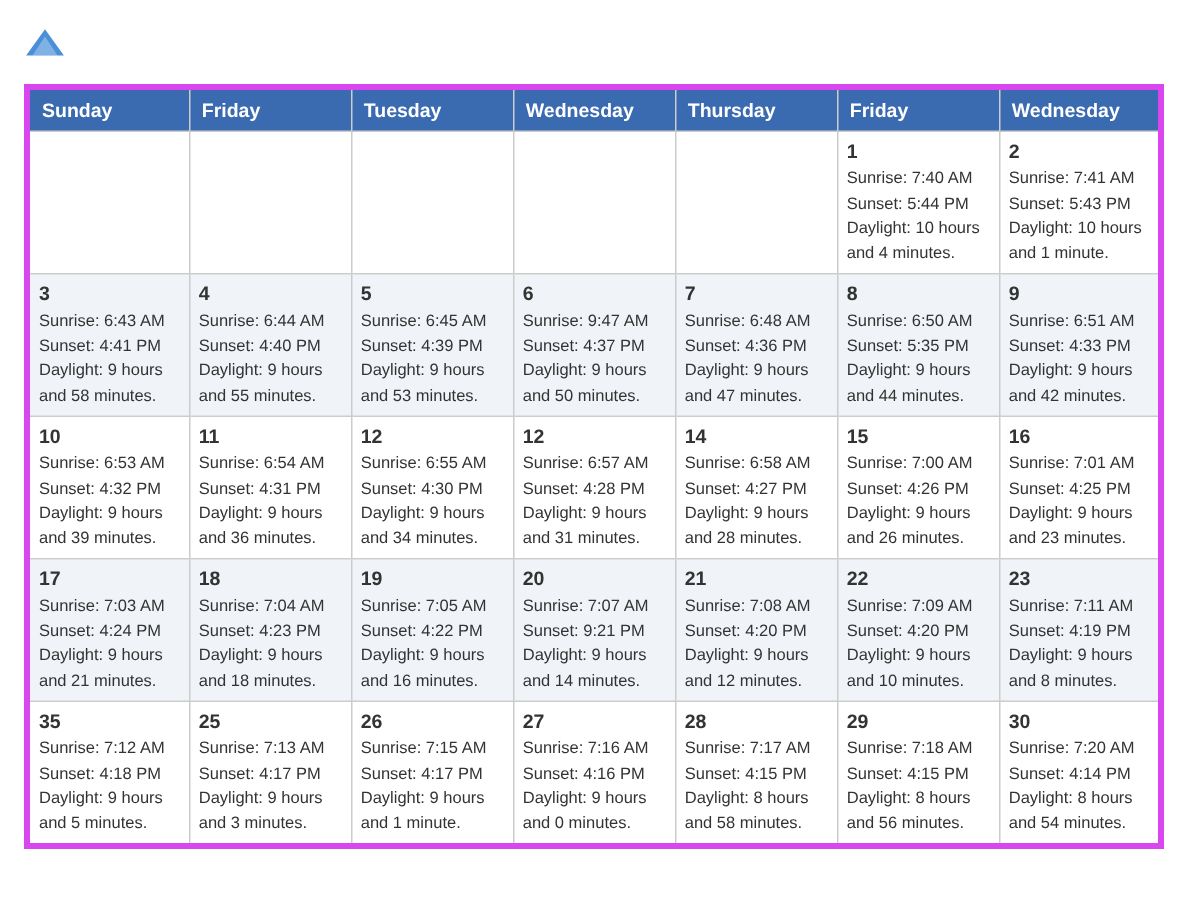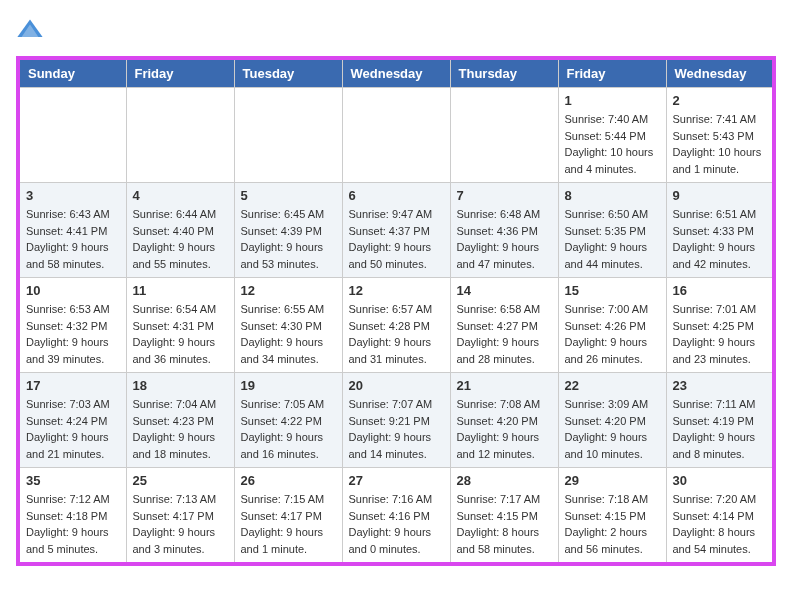--- a/index.html
+++ b/index.html
@@ -300,21 +300,21 @@
           <div class="day-number">21</div>
           <div class="day-info">
             <span>Sunrise: 7:08 AM</span><br>
             <span>Sunset: 4:20 PM</span><br>
             <span>Daylight: 9 hours and 12 minutes.</span>
           </div>
         </td>
         <td>
           <div class="day-number">22</div>
           <div class="day-info">
-            <span>Sunrise: 3:09 AM</span><br>
+            <span>Sunrise: 7:09 AM</span><br>
             <span>Sunset: 4:20 PM</span><br>
             <span>Daylight: 9 hours and 10 minutes.</span>
           </div>
         </td>
         <td>
           <div class="day-number">23</div>
           <div class="day-info">
             <span>Sunrise: 7:11 AM</span><br>
             <span>Sunset: 4:19 PM</span><br>
             <span>Daylight: 9 hours and 8 minutes.</span>
@@ -360,21 +360,21 @@
             <span>Sunrise: 7:17 AM</span><br>
             <span>Sunset: 4:15 PM</span><br>
             <span>Daylight: 8 hours and 58 minutes.</span>
           </div>
         </td>
         <td>
           <div class="day-number">29</div>
           <div class="day-info">
             <span>Sunrise: 7:18 AM</span><br>
             <span>Sunset: 4:15 PM</span><br>
-            <span>Daylight: 2 hours and 56 minutes.</span>
+            <span>Daylight: 8 hours and 56 minutes.</span>
           </div>
         </td>
         <td>
           <div class="day-number">30</div>
           <div class="day-info">
             <span>Sunrise: 7:20 AM</span><br>
             <span>Sunset: 4:14 PM</span><br>
             <span>Daylight: 8 hours and 54 minutes.</span>
           </div>
         </td>

